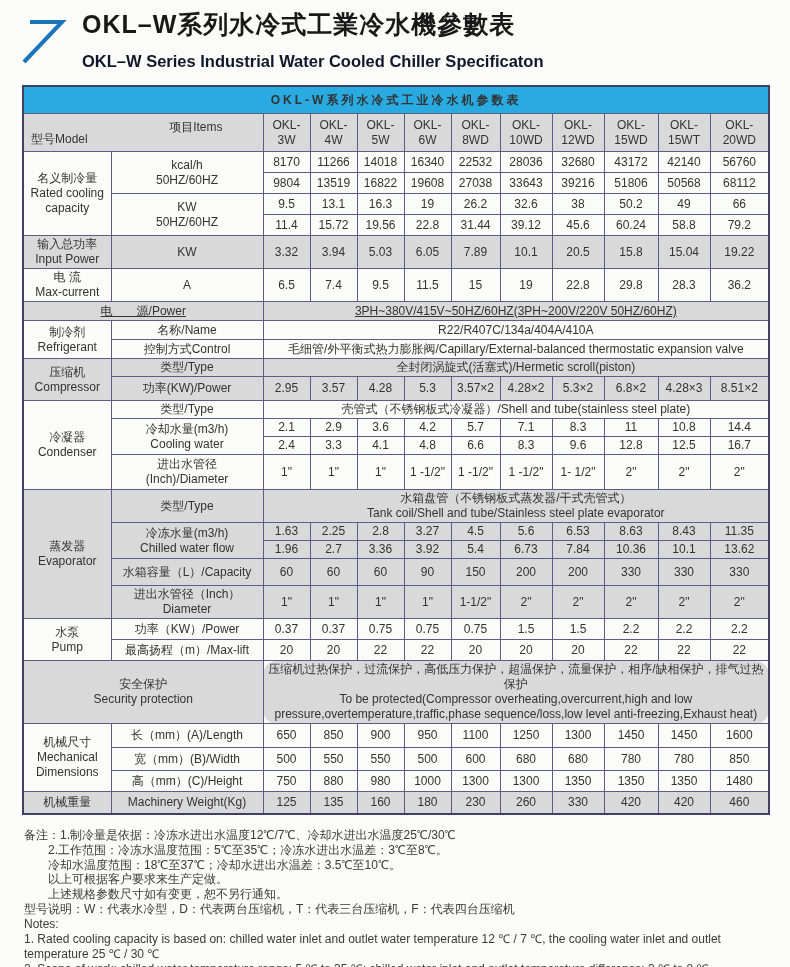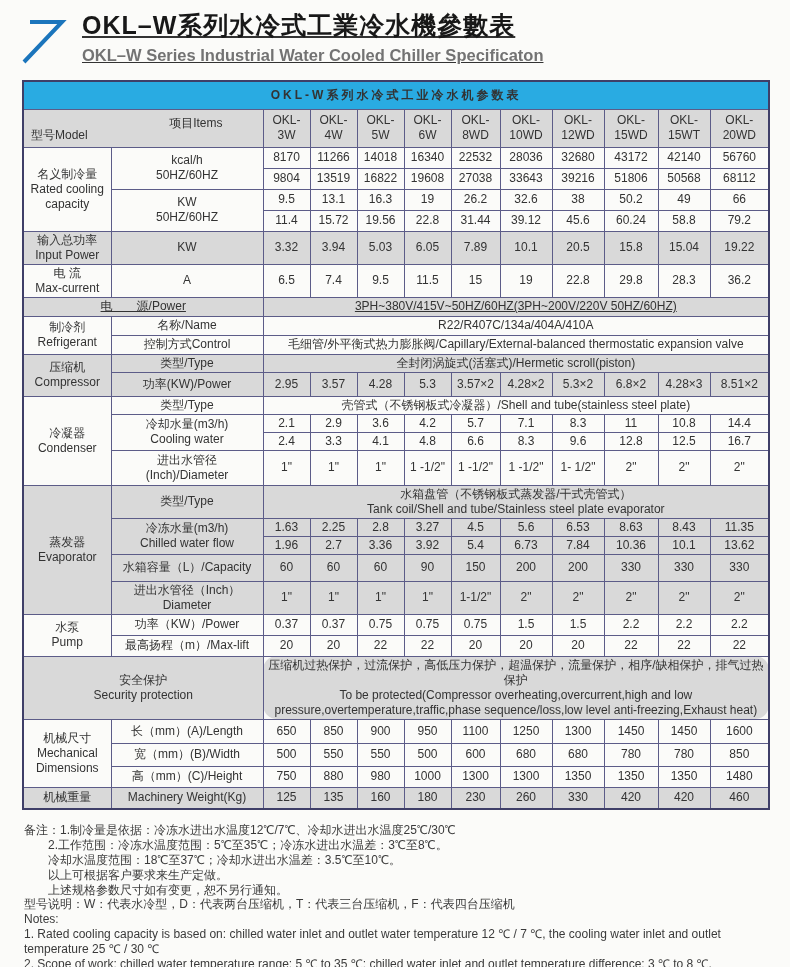--- a/index.html
+++ b/index.html
@@ -6,24 +6,24 @@
     --banner:#29abe2; --shade:#d9d9d9; --border:#5c5c88; --outer:#3f3f68;
     --arrow:#1b75bc; --text:#333333; --bg:#fbfbf9;
   }
   *{box-sizing:border-box;}
   html,body{margin:0;padding:0;}
   body{
     width:790px; min-height:967px; background:var(--bg);
     font-family:"Liberation Sans", sans-serif; color:var(--text);
   }
   
-  .page-header{display:flex; align-items:center; padding:10px 0 0 16px;text-decoration:underline;}
+  .page-header{display:flex; align-items:flex-start; padding:10px 0 0 16px;}
   .logo{flex:0 0 auto; margin:4px 8px 0 0;}
   .titles .zh{font-size:25px; font-weight:bold; color:#181818; letter-spacing:1px; line-height:1.15;}
-  .titles .en{font-size:16.5px; font-weight:600; color:#737373; margin-top:7px;}
+  .titles .en{font-size:16.5px; font-weight:600; color:#0f172a; margin-top:13px;}
   
   table.spec{
     border-collapse:collapse; table-layout:fixed;
     width:746px; margin:14px 0 0 22px;
     border:2px solid var(--outer);
   }
   table.spec td{
     border:1px solid var(--border);
     text-align:center; vertical-align:middle;
     font-size:12px; line-height:1.25; padding:1px 2px;

